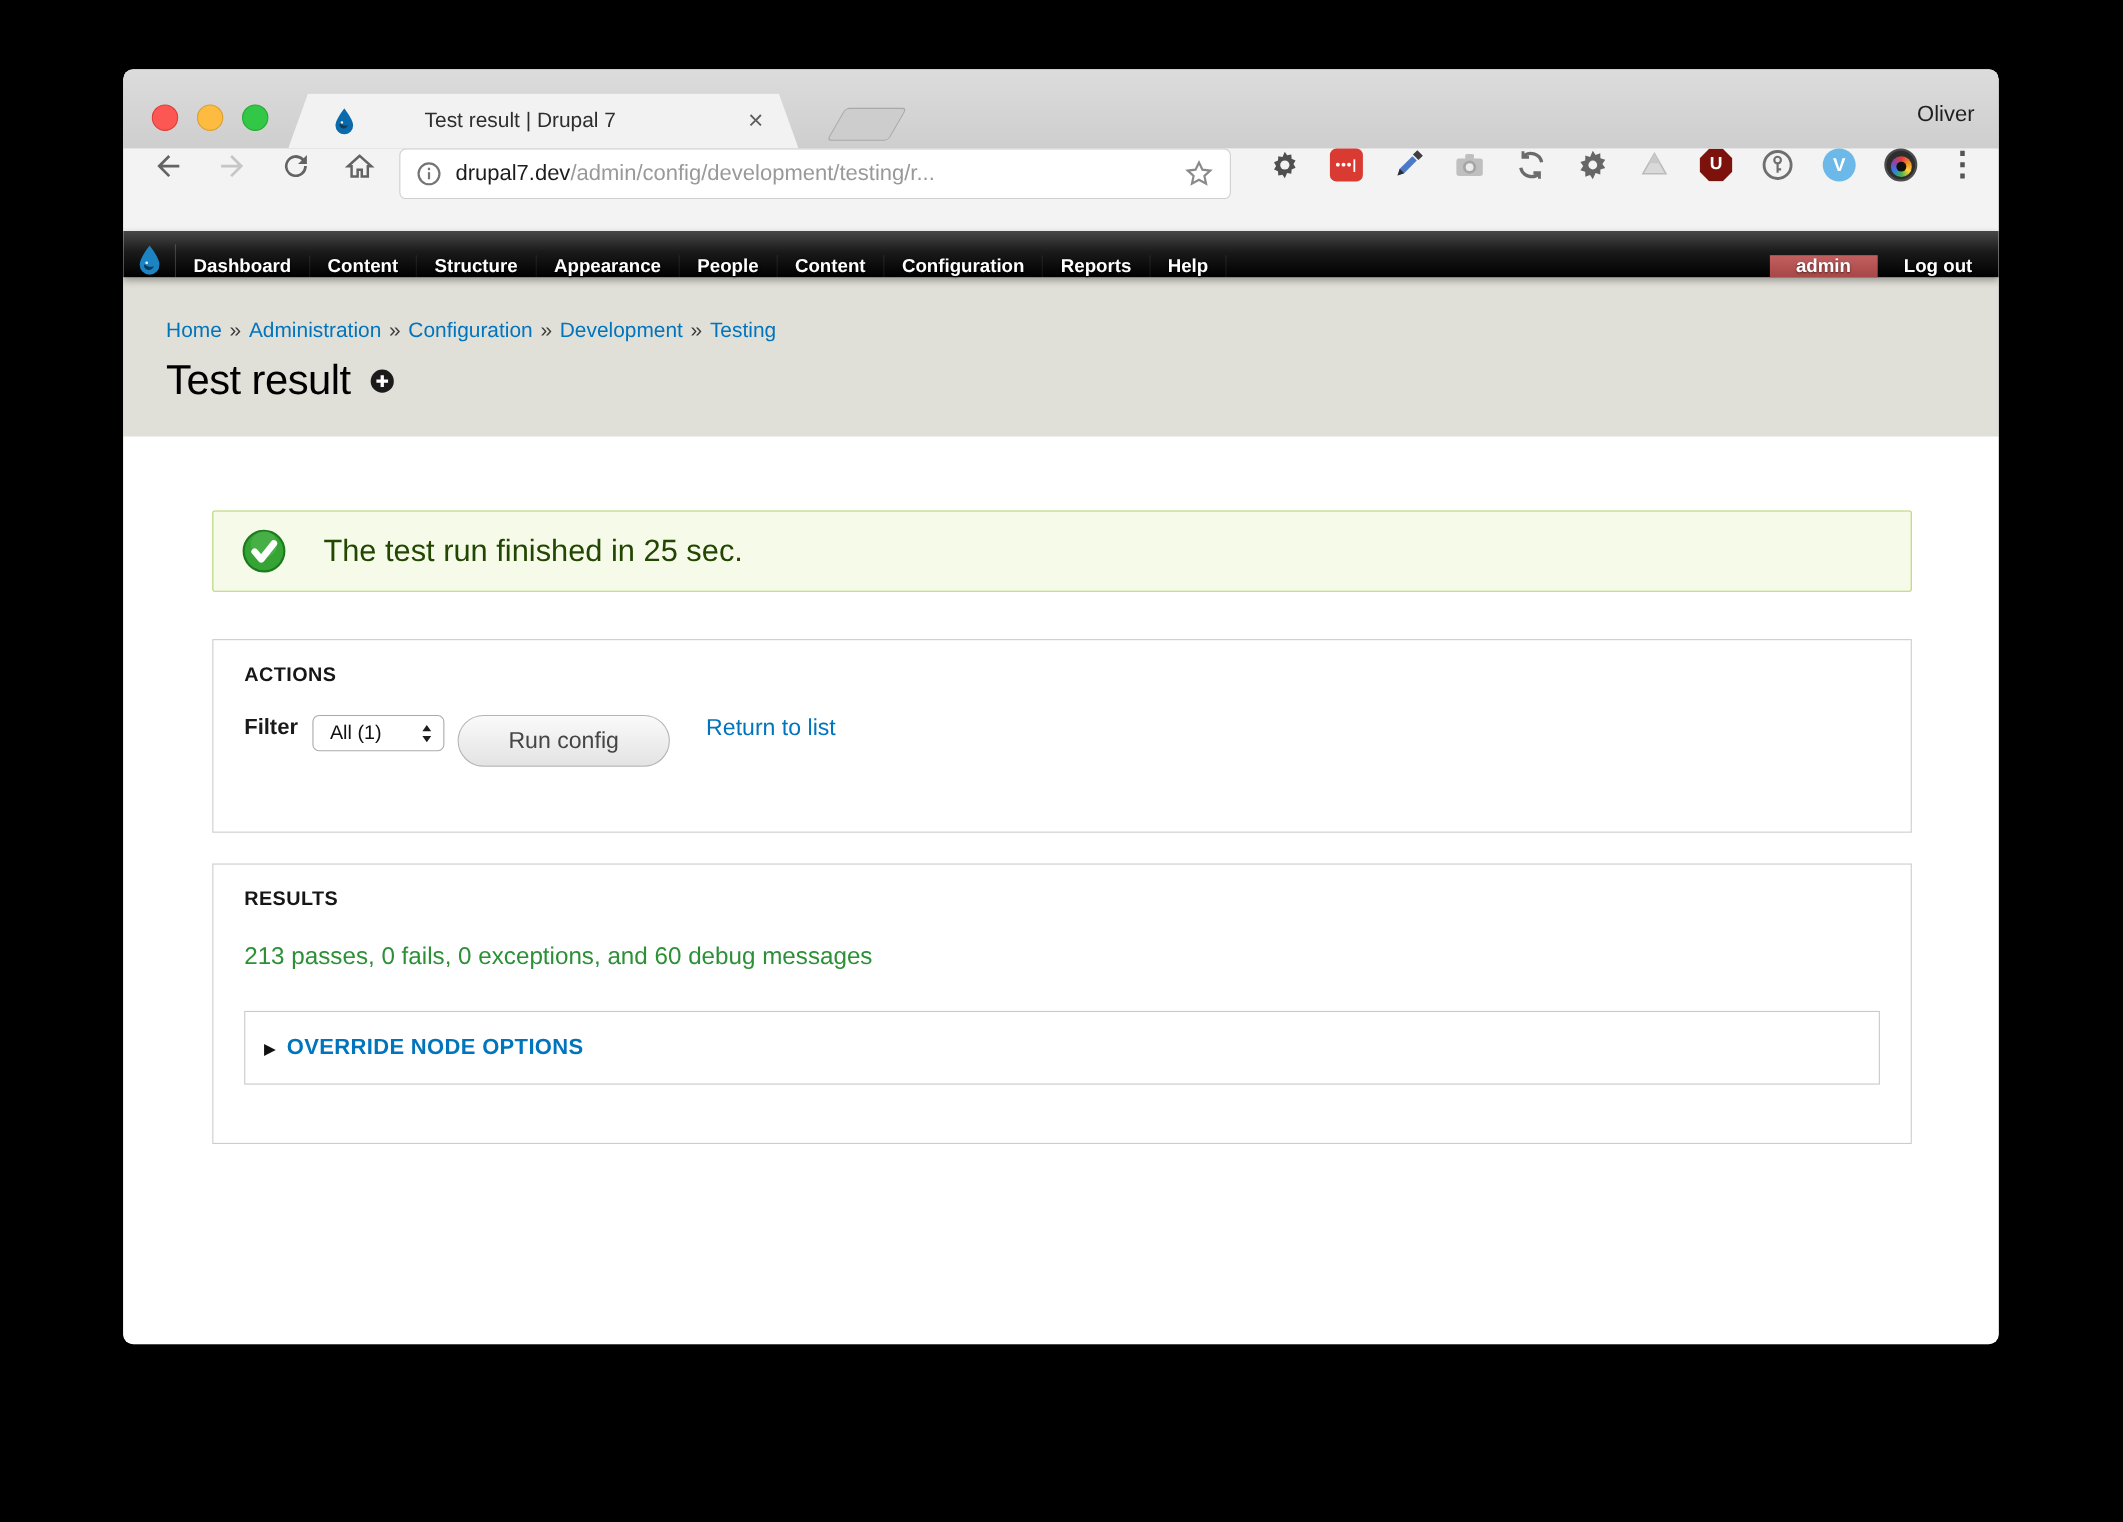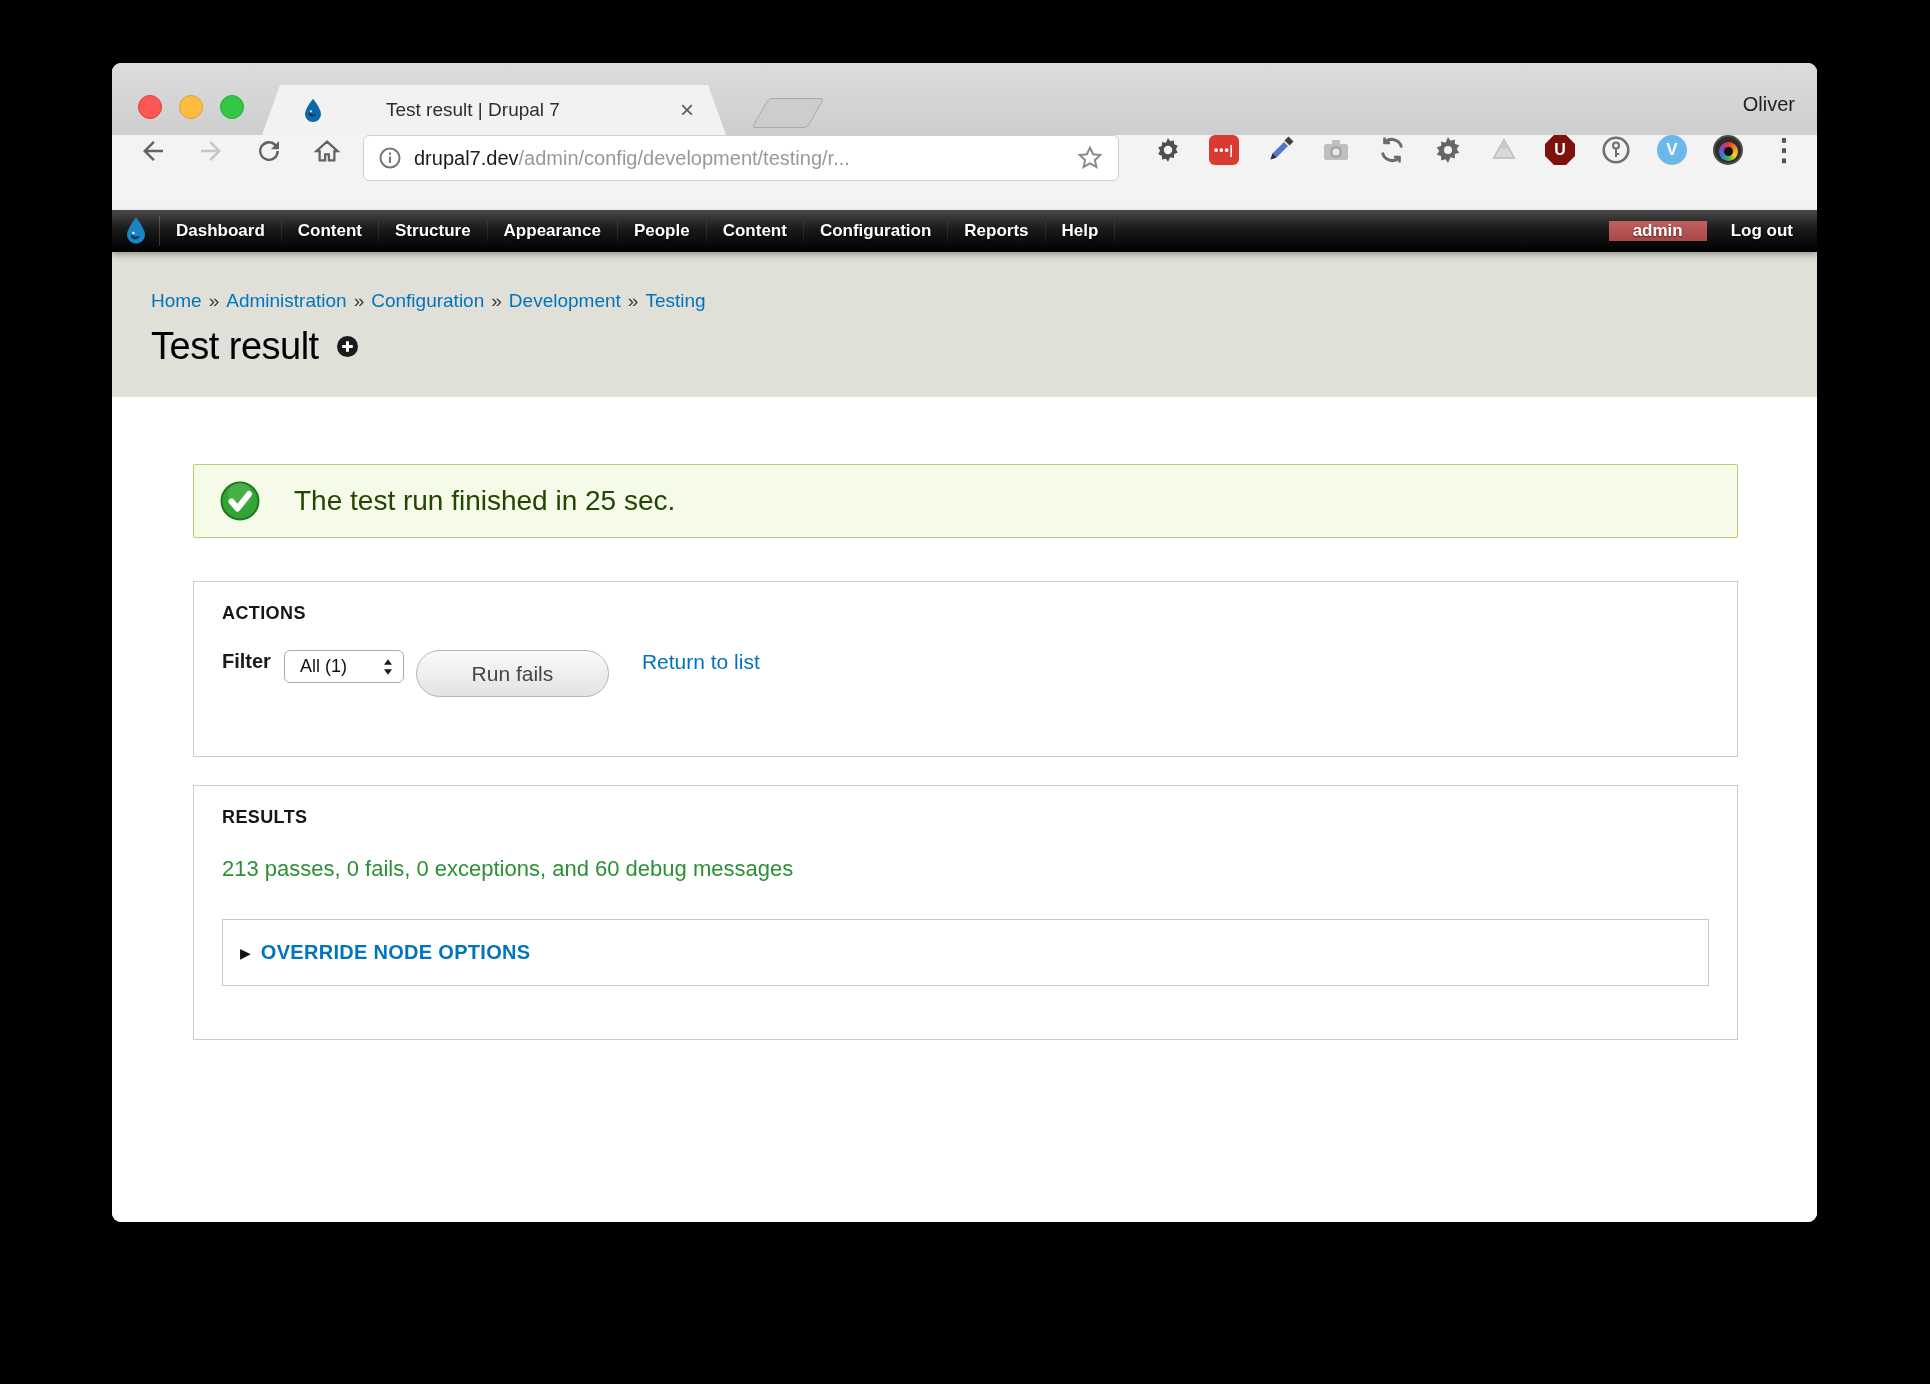--- a/index.html
+++ b/index.html
@@ -46,21 +46,21 @@
   .ext-ublock { clip-path:polygon(30% 0,70% 0,100% 30%,100% 70%,70% 100%,30% 100%,0 70%,0 30%);
                 background:#7c120b; color:#fff; font-weight:bold; font-size:16px; }
   .ext-vcircle { background:#6cb9e9; border-radius:50%; color:#fff; font-weight:bold; font-size:17px; }
   .ext-lens { background:#2e2e2e; border-radius:50%; border:2px solid #4c4c4c; }
   .lens-ring { width:19px; height:19px; border-radius:50%; margin:3.5px auto 0;
                background:conic-gradient(#e23b3b,#ee8a2a,#ffd02e,#46b54a,#2e7de5,#8e44ad,#e23b3b); position:relative; }
   .lens-core { position:absolute; left:5px; top:5px; width:9px; height:9px; border-radius:50%; background:#101010; }
   .menu-dots { font-size:30px; font-weight:bold; color:#555; line-height:30px; }
 
   
-  .dtoolbar { height:42px; flex:none; display:flex; align-items:center;
+  .dtoolbar { height:42px; flex:none; display:flex; align-items:flex-end;
               background:linear-gradient(#484848,#1a1a1a 45%,#000 100%);
               box-shadow:0 3px 6px rgba(0,0,0,.3); position:relative; z-index:5; }
   .dt-logo { width:48px; display:flex; align-items:center; justify-content:center;
              border-right:1px solid rgba(255,255,255,.18); }
   .dt-item { padding:0 16px; display:flex; align-items:center; color:#fff; font-weight:bold; font-size:17px;
              text-shadow:0 1px 2px rgba(0,0,0,.9); border-right:1px solid rgba(255,255,255,.08); cursor:default; }
   .dt-spacer { flex:1; }
   .dt-admin { padding:0 24px; display:flex; align-items:center; color:#fff; font-weight:bold; font-size:17px;
               background:linear-gradient(#c26060,#a84747); text-shadow:0 1px 2px rgba(0,0,0,.6); }
   .dt-logout { padding:0 24px; display:flex; align-items:center; color:#fff; font-weight:bold; font-size:17px;
@@ -279,21 +279,21 @@
       <div class="legend">ACTIONS</div>
       <div class="actions-row">
         <span class="filter-label">Filter</span>
         <div class="select">
           <span class="select-value">All (1)</span>
           <svg width="12" height="20" viewBox="0 0 12 20">
             <path d="M6 2.2l4 5.6H2z" fill="#1d1d1d"></path>
               <path d="M6 17.8l-4-5.6h8z" fill="#1d1d1d"></path>
           </svg>
         </div>
-        <div class="run-btn">Run fails</div>
+        <div class="run-btn">Run config</div>
         <a class="return-link">Return to list</a>
       </div>
     </div>
 
     <div class="fieldset fs-results">
       <div class="legend">RESULTS</div>
       <div class="results-summary">213 passes, 0 fails, 0 exceptions, and 60 debug messages</div>
       <div class="override-box">
         <span class="collapse-arrow">▶</span>
         <span class="override-label">OVERRIDE NODE OPTIONS</span>

